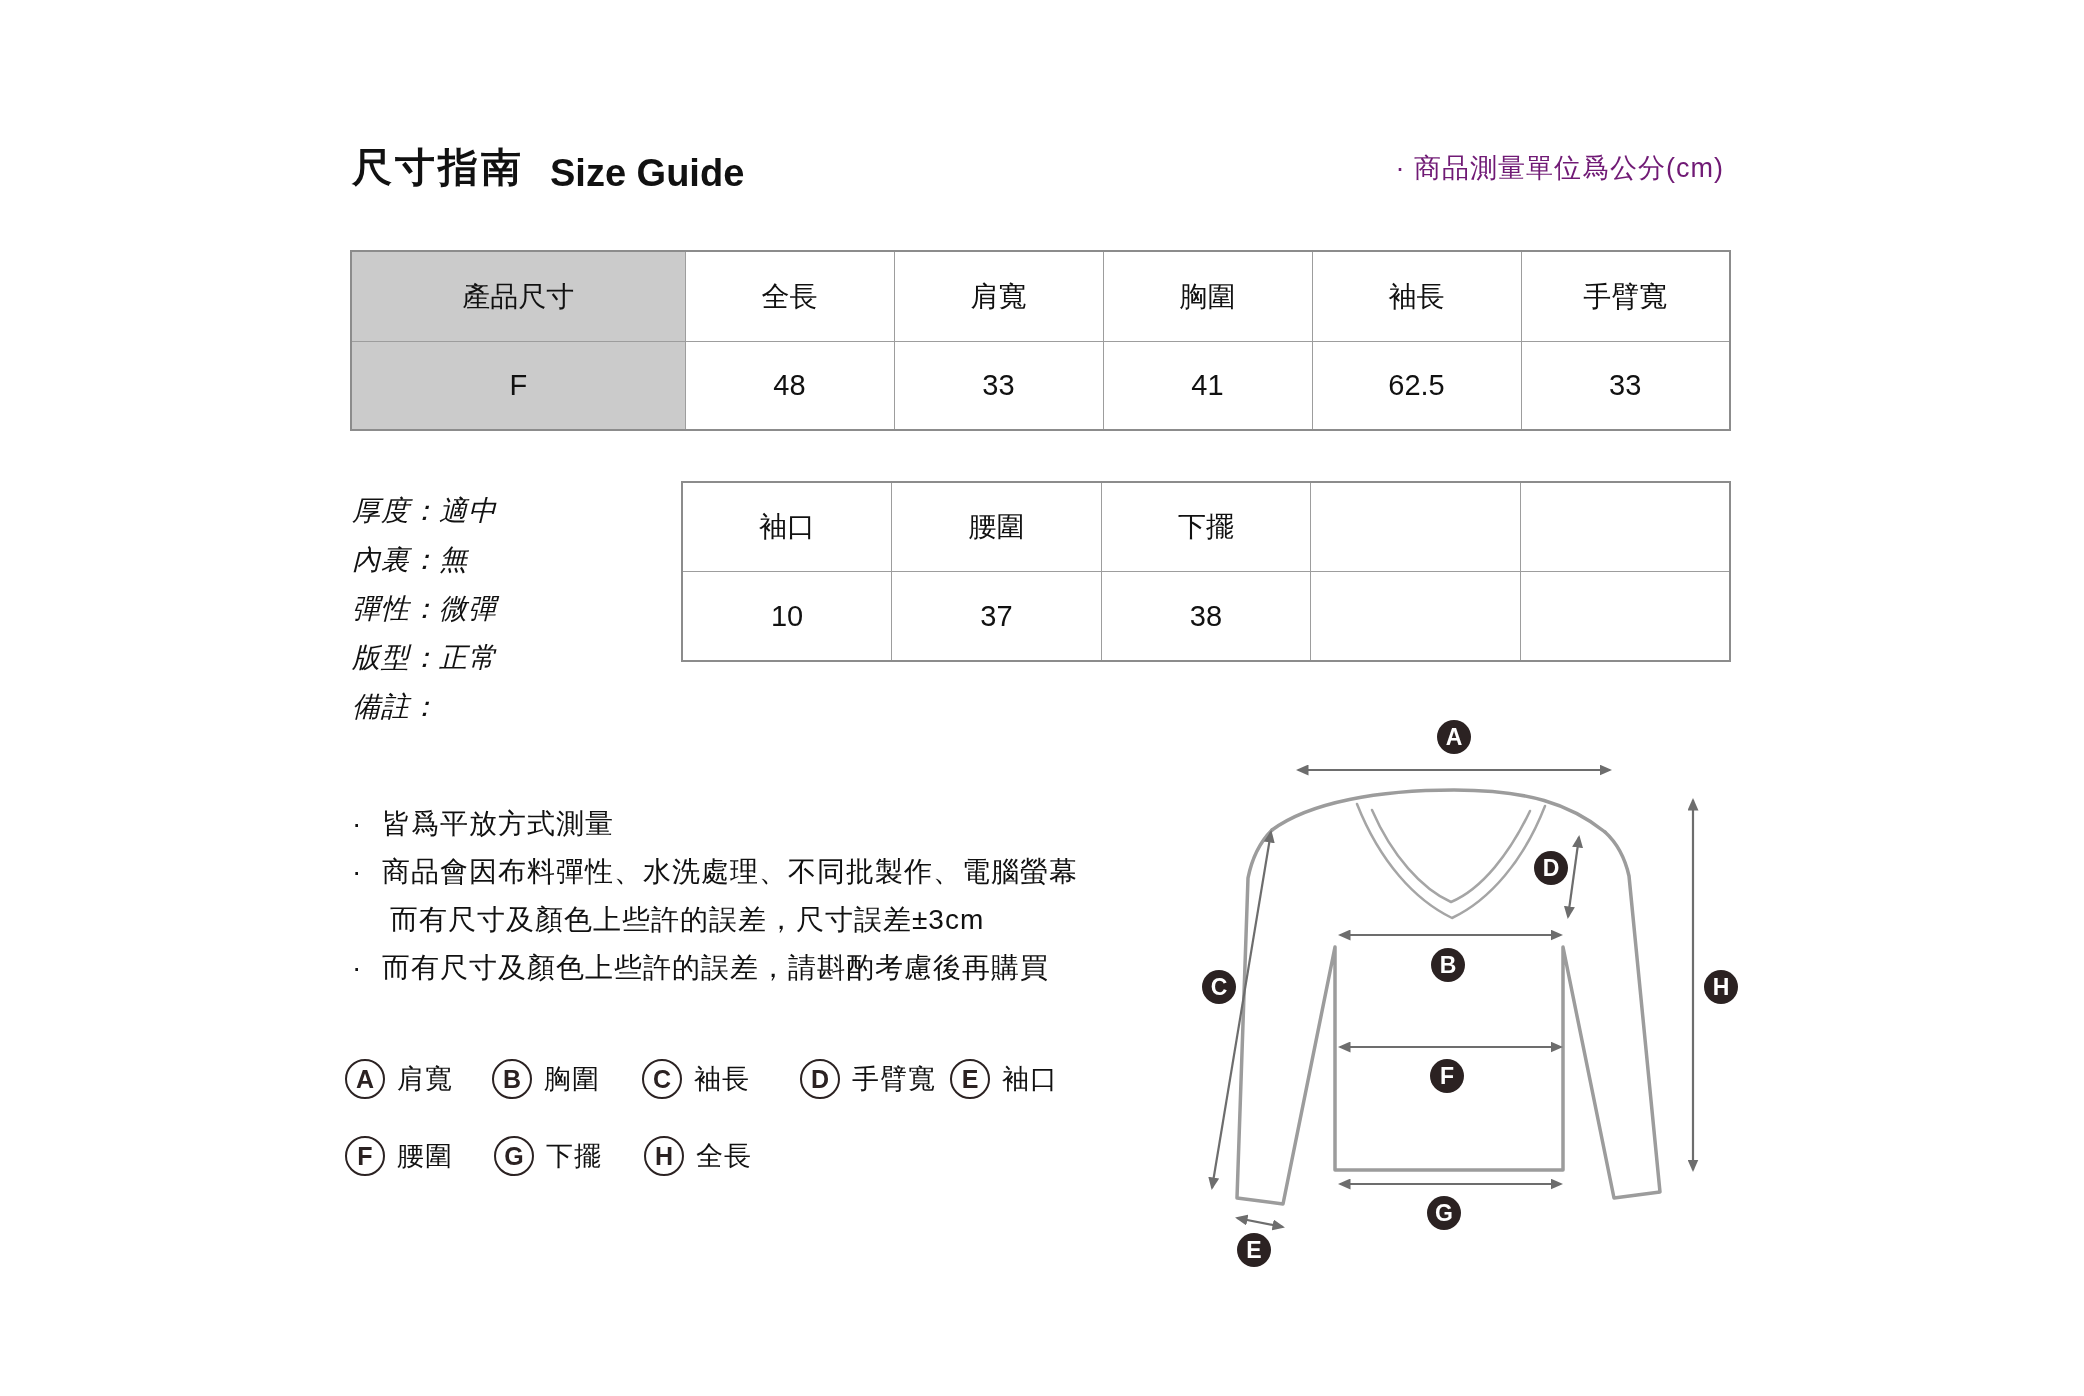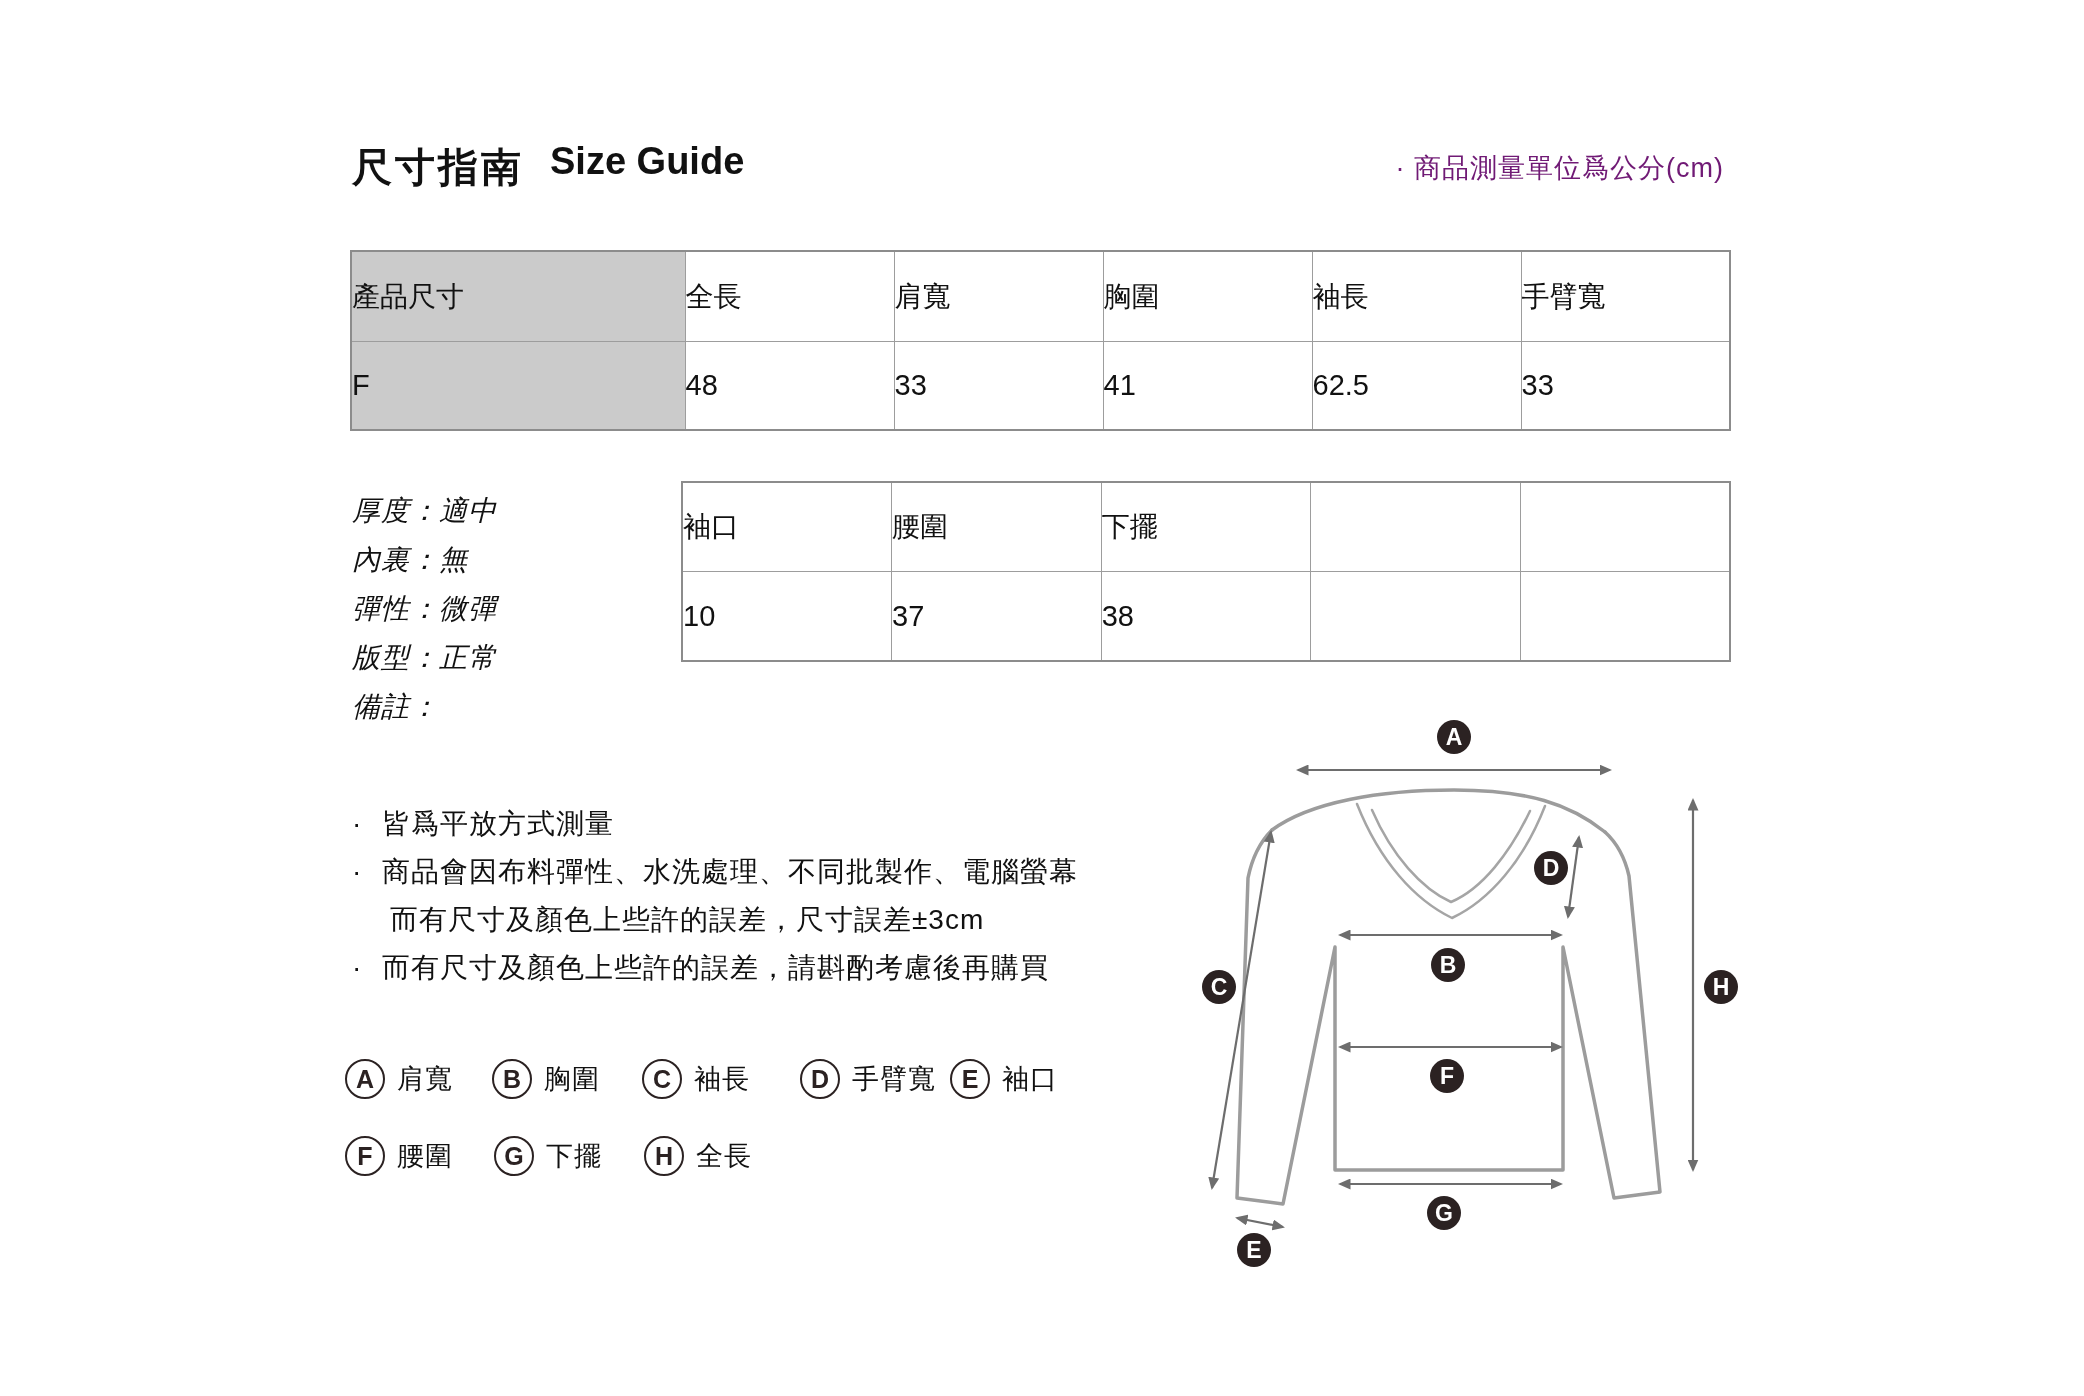--- a/index.html
+++ b/index.html
@@ -1,27 +1,27 @@
 <!DOCTYPE html>
 <html><head>
 <meta charset="utf-8">
 <style>
   html,body{margin:0;padding:0;background:#f4f4f4;}
   .page{
     position:relative;width:2084px;height:1396px;background:#ffffff;overflow:hidden;
     font-family:"Liberation Sans","DejaVu Sans",sans-serif;color:#111111;
   }
   
-  .title-row{position:absolute;left:352px;top:140px;display:flex;align-items:flex-start;}
+  .title-row{position:absolute;left:352px;top:140px;display:flex;align-items:flex-end;}
   .title-zh{font-size:40px;font-weight:600;letter-spacing:3px;color:#111;}
   .title-en{font-size:38px;font-weight:700;margin-left:26px;color:#111;}
   .unit-note{position:absolute;top:150px;right:360px;font-size:27px;color:#701a75;letter-spacing:1px;}
   
   table.sz{border-collapse:collapse;table-layout:fixed;position:absolute;background:#fff;}
-  table.sz td{border:1px solid #9d9d9d;text-align:left;vertical-align:middle;padding:0;}
+  table.sz td{border:1px solid #9d9d9d;text-align:center;vertical-align:middle;padding:0;}
   table.sz{border:2px solid #8c8c8c;}
   #table-main{left:350px;top:250px;width:1381px;}
   #table-main tr.hdr td{height:89px;font-size:28px;}
   #table-main tr.val td{height:87px;font-size:29px;}
   #table-main td.shade{background:#cbcbcb;}
   #table-extra{left:681px;top:481px;width:1050px;}
   #table-extra tr.hdr td{height:88px;font-size:28px;}
   #table-extra tr.val td{height:88px;font-size:29px;margin-left:20px;}
   
   .specs{position:absolute;left:352px;top:486px;font-size:28px;letter-spacing:1px;font-style:italic;}

